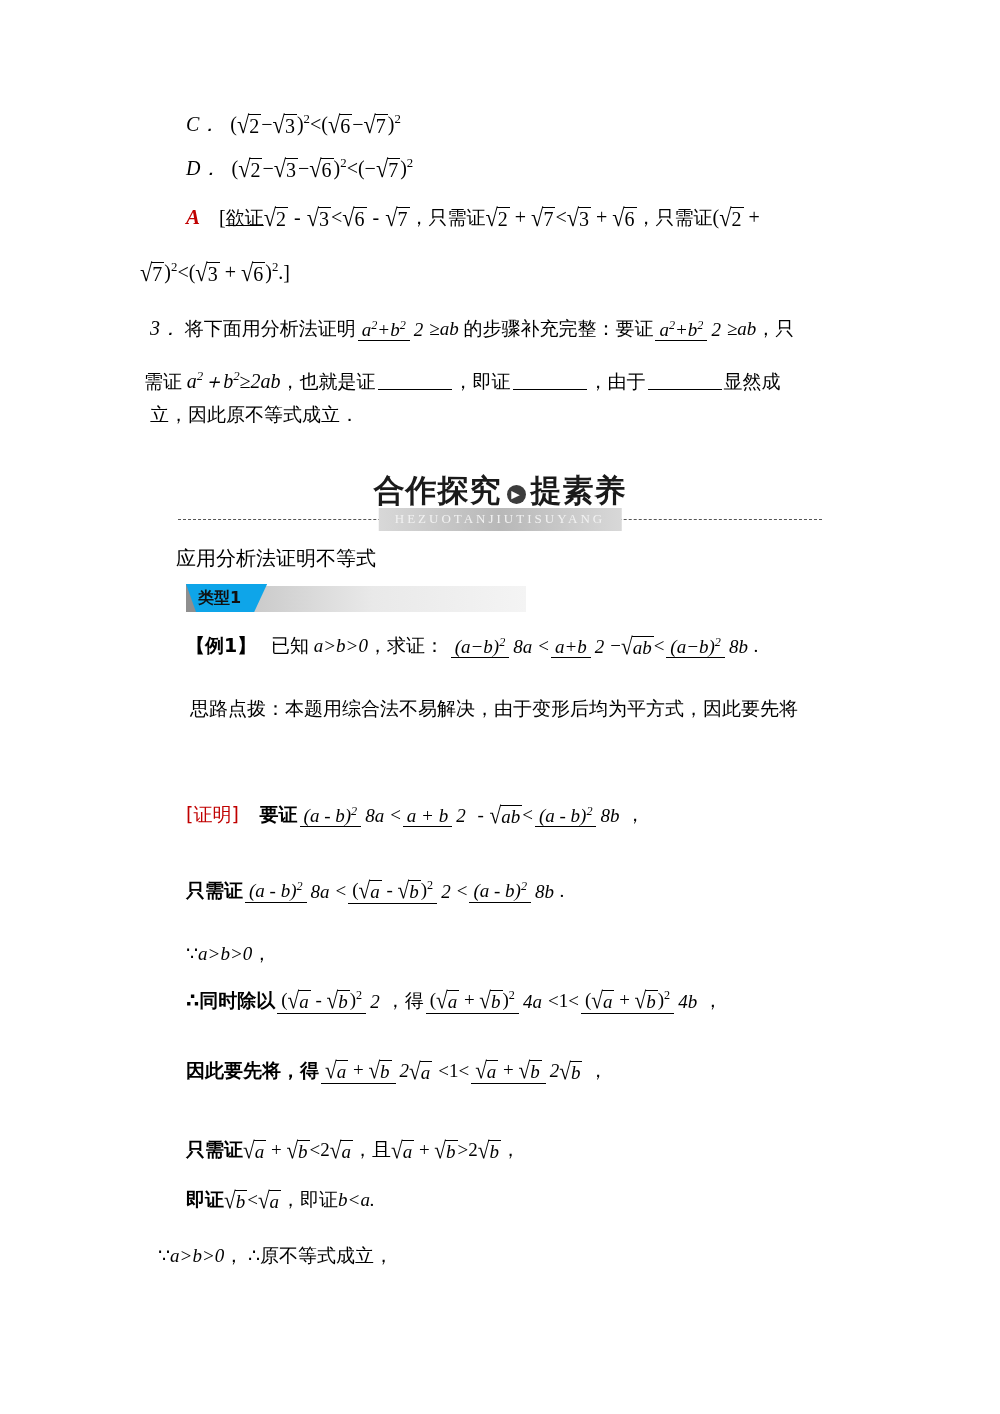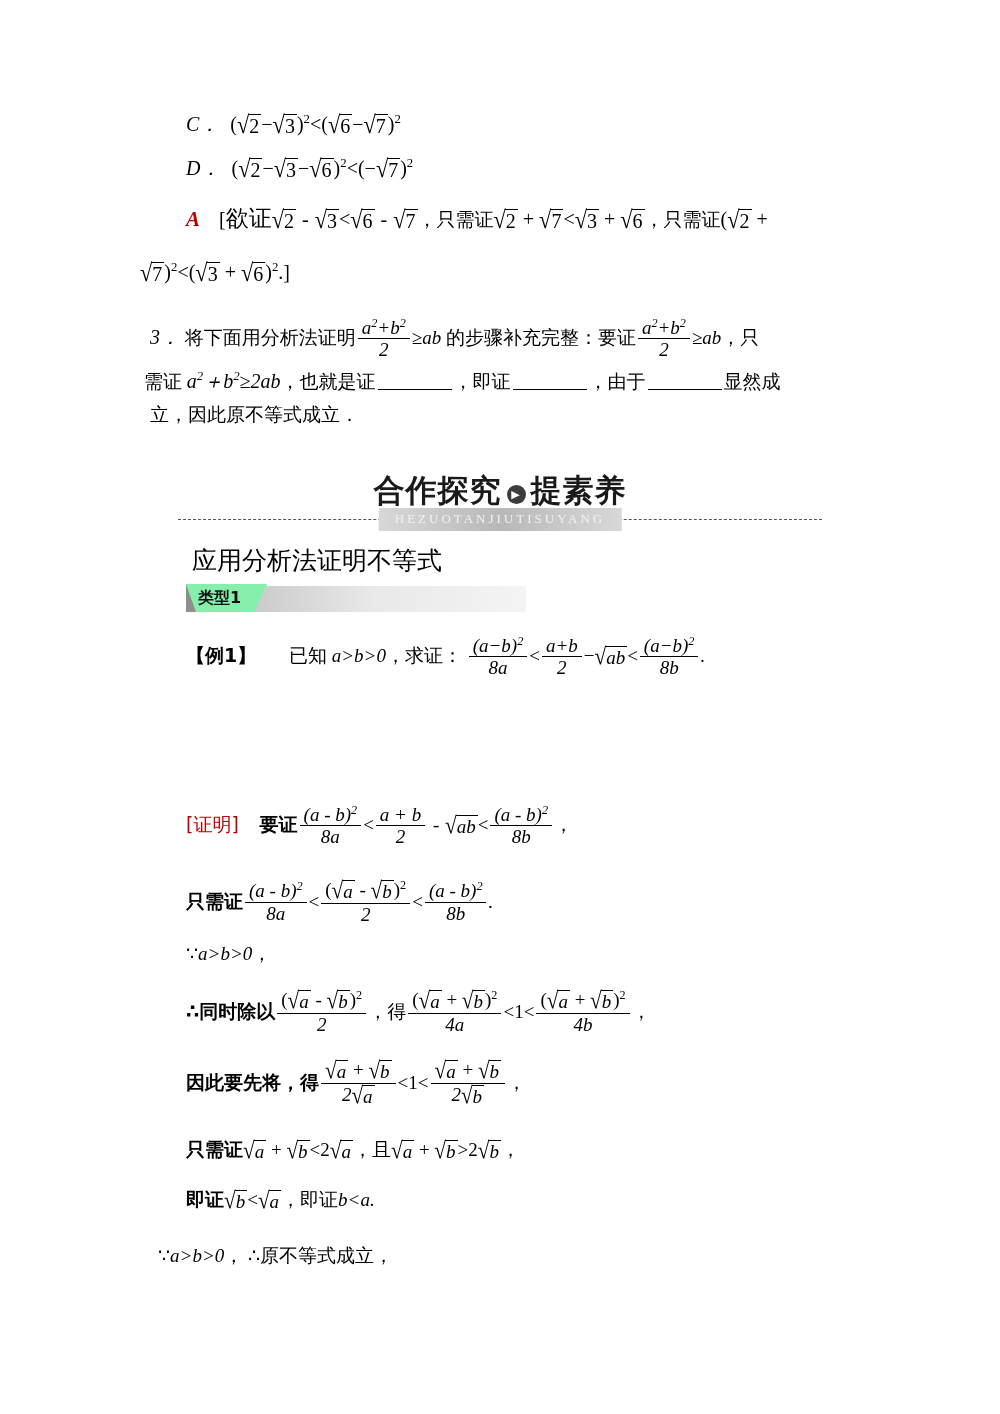--- a/index.html
+++ b/index.html
@@ -14,21 +14,21 @@
   .page{position:relative;width:1000px;height:1414px;}
 
   
   .cn{font-family:"DejaVu Sans","Liberation Sans",sans-serif;}
   .mi{font-style:italic;font-family:"Liberation Serif",serif;}
   .line{position:absolute;white-space:nowrap;line-height:1;}
   .sz20{font-size:20px;}
   .sz19{font-size:19px;}
 
   
-  .frac{display:inline-flex;flex-direction:column;align-items:center;
+  .frac{display:inline-flex;align-items:center;
         vertical-align:middle;margin:0 2px;position:relative;top:-1px;}
   .frac > .num{display:block;padding:0 4px;line-height:1.12;
         border-bottom:1.3px solid #000;}
   .frac > .den{display:block;padding:0 4px;line-height:1.12;}
   .sup{font-size:0.64em;vertical-align:super;line-height:0;}
 
   .sqrt{display:inline-flex;align-items:flex-start;vertical-align:middle;}
   .sqrt > .rad{font-size:1.12em;line-height:1;margin-right:-1px;
         transform:scaleY(1.12);display:inline-block;}
   .sqrt > .rbody{border-top:1.3px solid #000;padding:0 2px 0 1px;
@@ -55,21 +55,21 @@
         background:linear-gradient(to right,#d8d8d8,#b8b8b8,#d8d8d8);
         color:#f2f2f2;font-size:13px;letter-spacing:3px;
         padding:3px 16px 4px;
         font-family:"Liberation Serif",serif;text-align:right;}
 
   
   #typebar{position:absolute;left:186px;top:586px;width:340px;height:26px;
         background:linear-gradient(to right,#b9b9b9,#e9e9e9 55%,#f4f4f4);}
   #typetab{position:absolute;left:186px;top:584px;height:28px;
         padding:0 26px 0 12px;
-        background:#86efac;
+        background:#0ea5e9;
         font-family:"DejaVu Sans","Liberation Sans",sans-serif;
         font-weight:bold;font-size:16px;line-height:28px;color:#111;
         clip-path:polygon(0 0,100% 0,84% 100%,0 100%);}
   #typetab .corner{position:absolute;left:0;top:0;width:10px;height:28px;
         background:#8f8f8f;clip-path:polygon(0 0,100% 100%,0 100%);}
 </style>
 </head>
 <body>
 
 <div class="page">
@@ -103,21 +103,21 @@
           <span class="rad">√</span>
           <span class="rbody">6</span>
         </span>)<span class="sup">2</span>&lt;(−<span class="sqrt">
           <span class="rad">√</span>
           <span class="rbody">7</span>
         </span>)<span class="sup">2</span></span>
   </div>
 
   <div class="line sz20" style="left:186px;top:207px;">
     <span class="red bold mi" style="font-size:21px;">A</span>
-    <span style="margin-left:14px;">[<span class="cn" style="font-size:23px;">欲证</span><span class="sqrt">
+    <span style="margin-left:14px;">[<span class="cn" style="font-size:19px;text-decoration:underline;">欲证</span><span class="sqrt">
           <span class="rad">√</span>
           <span class="rbody">2</span>
         </span> <span class="opx">-</span> <span class="sqrt">
           <span class="rad">√</span>
           <span class="rbody">3</span>
         </span>&lt;<span class="sqrt">
           <span class="rad">√</span>
           <span class="rbody">6</span>
         </span> <span class="opx">-</span> <span class="sqrt">
           <span class="rad">√</span>
@@ -172,47 +172,48 @@
 
   <div class="line sz19 cn" style="left:150px;top:405px;">立，因此原不等式成立．</div>
 
 
   <div id="banner">
     <div class="dash"></div>
     <div class="title"><span>合作探究</span><span class="arrow">▶</span><span>提素养</span></div>
     <div class="pinyin">HEZUOTANJIUTISUYANG</div>
   </div>
 
-  <div class="line cn" style="left:192px;top:548px;font-size:25px;">应用分析法证明不等式</div>
+  <div class="line cn" style="left:176px;top:548px;font-size:20px;">应用分析法证明不等式</div>
 
   <div id="typebar"></div>
   <div id="typetab">
     <span class="corner"></span>
     <span>类型1</span>
   </div>
 
   <div class="line sz19" style="left:186px;top:636px;">
     <span class="cn bold" style="font-size:19px;">【例1】</span>
-    <span class="cn" style="margin-left:28px;">已知</span>
+    <span class="cn" style="margin-left:10px;">已知</span>
     <span class="mi">a&gt;b&gt;0</span><span class="cn">，求证：</span>
     <span class="frac">
         <span class="num mi">(a−b)<span class="sup">2</span></span>
         <span class="den mi">8a</span>
       </span><span>&lt;</span><span class="frac">
         <span class="num mi">a+b</span>
         <span class="den mi">2</span>
       </span><span>−</span><span class="sqrt">
         <span class="rad">√</span>
         <span class="rbody mi">ab</span>
       </span><span>&lt;</span><span class="frac">
         <span class="num mi">(a−b)<span class="sup">2</span></span>
         <span class="den mi">8b</span>
       </span><span class="mi">.</span>
   </div>
 
+  <div class="line cn sz19" style="left:190px;top:699px;">思路点拨：本题用综合法不易解决，由于变形后均为平方式，因此要先将</div>
 
   <div class="line sz19" style="left:186px;top:805px;">
     <span class="red cn" style="font-size:19px;">[证明]</span>
     <span class="cn bold" style="margin-left:16px;">要证</span><span class="frac">
         <span class="num mi">(a - b)<span class="sup">2</span></span>
         <span class="den mi">8a</span>
       </span><span>&lt;</span><span class="frac">
         <span class="num mi">a + b</span>
         <span class="den mi">2</span>
       </span><span class="opx"> - </span><span class="sqrt">

